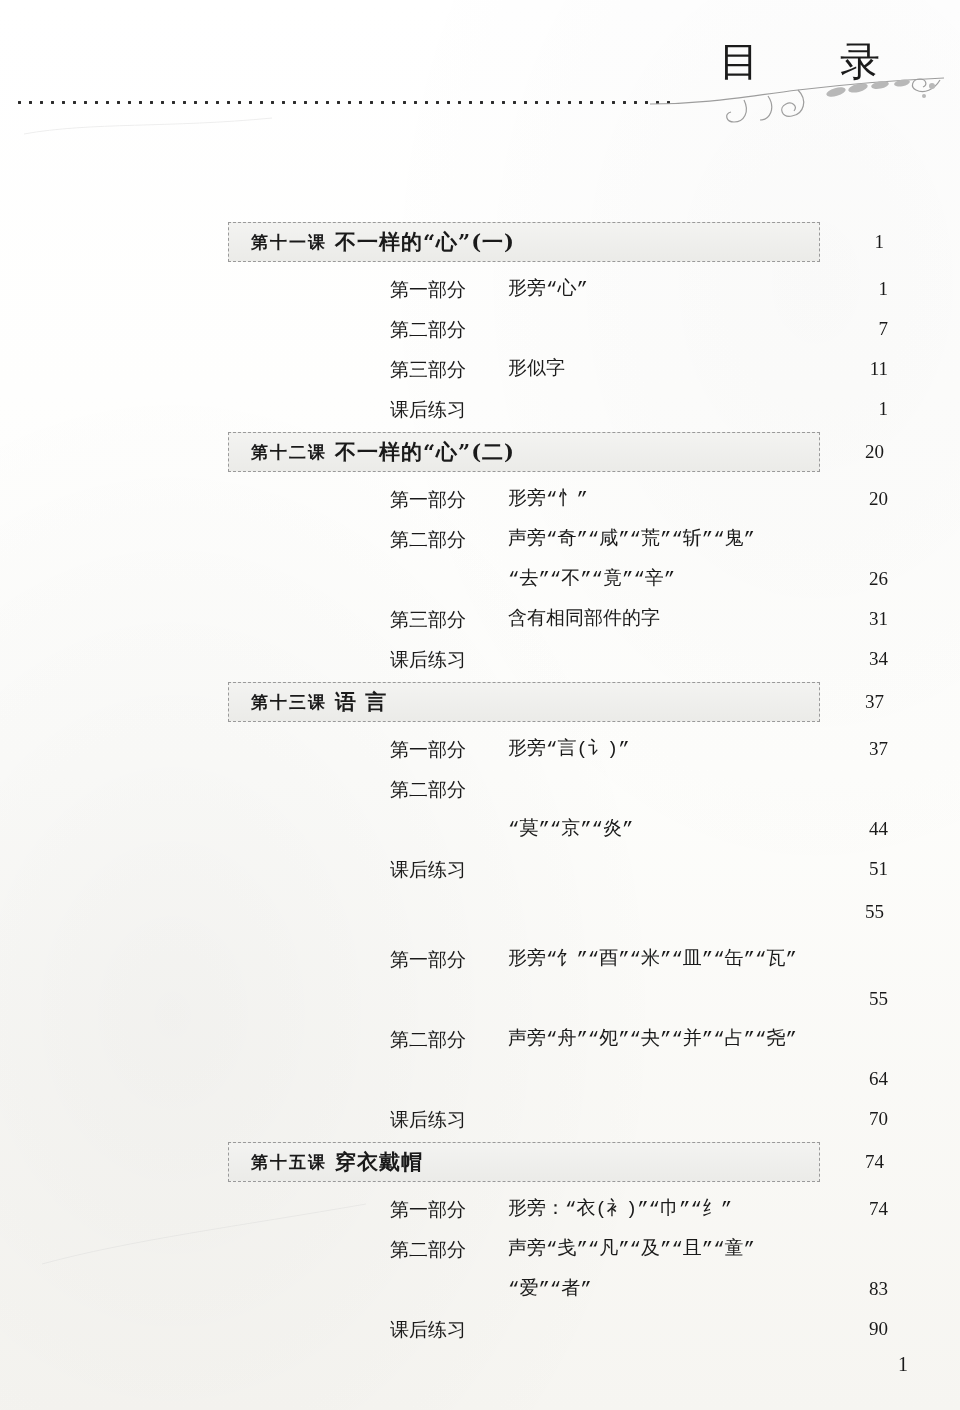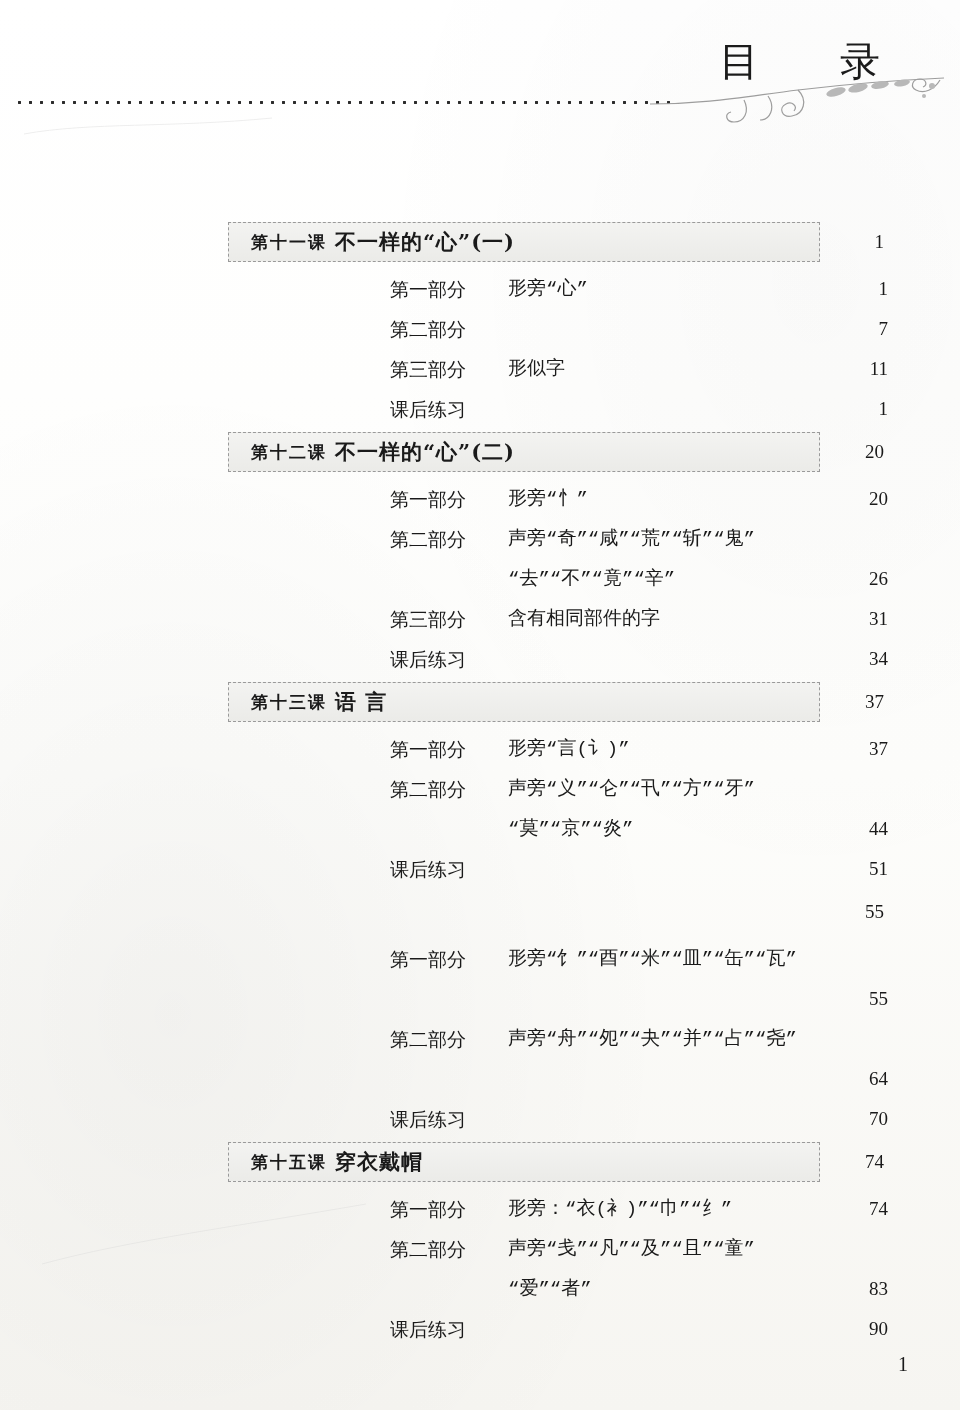--- a/index.html
+++ b/index.html
@@ -280,21 +280,20 @@
           <span class="lesson-page">37</span>
         </div>
         <div class="entry">
           <span class="entry-label">第一部分</span>
           <span class="entry-text">形旁“言(讠)”</span>
           <span class="entry-leader"></span>
           <span class="entry-page">37</span>
         </div>
         <div class="entry wrap-first">
           <span class="entry-label">第二部分</span>
-          <span class="entry-text">声旁“义”“仑”“卂”“方”“牙”</span>
           <span class="entry-leader none"></span>
           <span class="entry-page"></span>
         </div>
         <div class="entry cont">
           <span class="entry-label"></span>
           <span class="entry-text">“莫”“京”“炎”</span>
           <span class="entry-leader"></span>
           <span class="entry-page">44</span>
         </div>
         <div class="entry">

